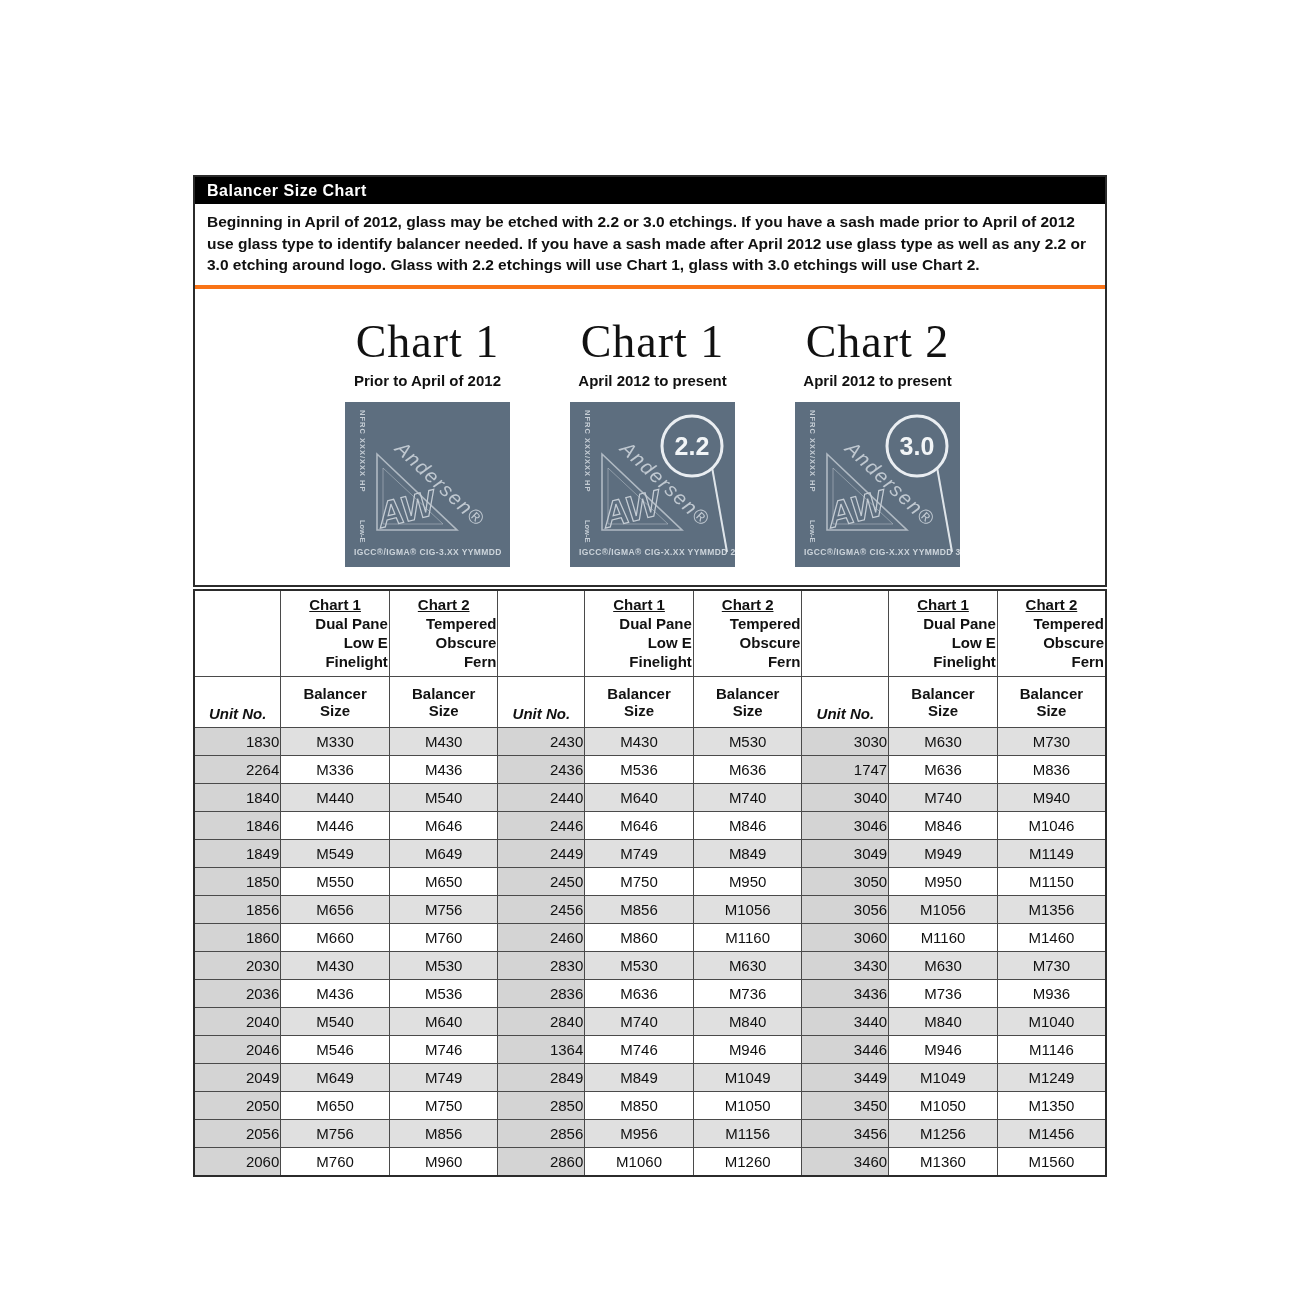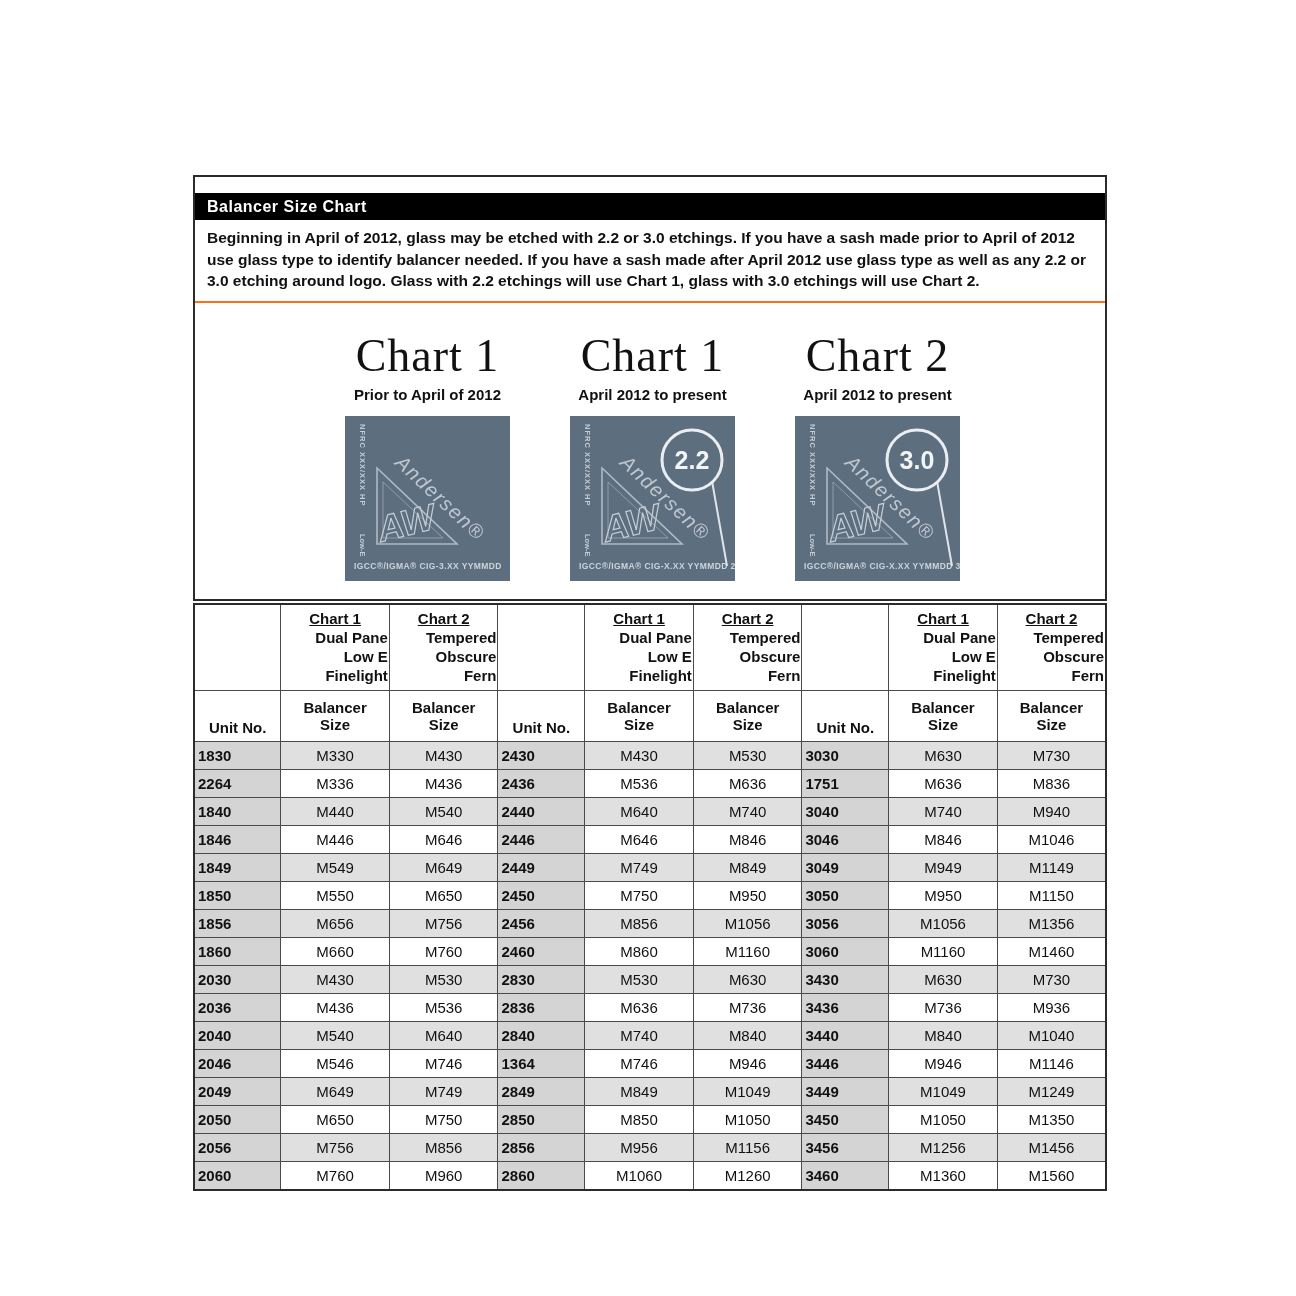--- a/index.html
+++ b/index.html
@@ -5,25 +5,25 @@
   html,body{margin:0;padding:0;}
   body{
     width:1296px;height:1296px;background:#ffffff;position:relative;
     font-family:"Liberation Sans", sans-serif;color:#111;
     -webkit-font-smoothing:antialiased;
   }
   .doc{position:absolute;left:193px;top:175px;width:914px;}
   .frame{border:2px solid #2b2b2b;}
   .title-bar{
     background:#000;color:#fff;font-weight:bold;font-size:16px;
-    letter-spacing:.5px;padding:5px 12px 4px;line-height:18px;margin-top:16px;
+    letter-spacing:.5px;padding:5px 12px 4px;line-height:18px;
   }
   .intro{
     font-weight:bold;font-size:15.5px;line-height:21.5px;
-    padding:7px 12px 9px;border-bottom:2px solid #f97316;
+    padding:7px 12px 9px;border-bottom:4px solid #f97316;
   }
   .charts{display:flex;gap:60px;padding:30px 0 18px 150px;background:#fff;}
   .chart{width:165px;display:flex;flex-direction:column;align-items:center;}
   .chart-title{
     font-family:"Liberation Serif", serif;font-weight:normal;
     font-size:46px;line-height:46px;white-space:nowrap;letter-spacing:1px;
   }
   .chart-sub{font-weight:bold;font-size:15px;white-space:nowrap;margin:7px 8px 13px;}
   svg.etch{display:block;width:165px;height:165px;}
   svg.etch text{font-family:"Liberation Sans", sans-serif;}
@@ -37,25 +37,25 @@
     border:1px solid #4a4a4a;font-size:15px;text-align:center;
     overflow:hidden;
   }
   col.c-unit{width:9.55%;}
   col.c-data{width:11.95%;}
   thead th{background:#fff;font-weight:bold;}
   th.group-head{height:80px;vertical-align:top;padding-top:4px;}
   th.group-head .gh-title{text-decoration:underline;display:block;font-size:15px;line-height:19px;}
   th.group-head .gh-sub{display:block;font-size:15px;line-height:19px;text-align:right;}
   th.sub-head{height:44px;vertical-align:middle;}
-  th.unit-head{vertical-align:bottom;padding-bottom:5px;}
+  th.unit-head{vertical-align:bottom;padding-bottom:5px;font-style:italic;}
   .pre{white-space:pre-line;}
   tbody td{height:25px;background:#fff;}
   tbody td.unit{
-    font-weight:bold;text-align:left;padding-left:3px;background:#d4d4d4;
+    font-weight:normal;text-align:right;padding-left:3px;background:#d4d4d4;
   }
   tbody tr:nth-child(odd) td.data{background:#e0e0e0;}
 </style>
 </head>
 <body>
 
 <div class="doc">
 
   <div class="frame">
     <div class="title-bar">Balancer Size Chart</div>
@@ -210,21 +210,21 @@
           <td class="data">M630</td>
           <td class="data">M730</td>
         </tr>
         <tr>
           <td class="unit">2264</td>
           <td class="data">M336</td>
           <td class="data">M436</td>
           <td class="unit">2436</td>
           <td class="data">M536</td>
           <td class="data">M636</td>
-          <td class="unit">1751</td>
+          <td class="unit">1747</td>
           <td class="data">M636</td>
           <td class="data">M836</td>
         </tr>
         <tr>
           <td class="unit">1840</td>
           <td class="data">M440</td>
           <td class="data">M540</td>
           <td class="unit">2440</td>
           <td class="data">M640</td>
           <td class="data">M740</td>

